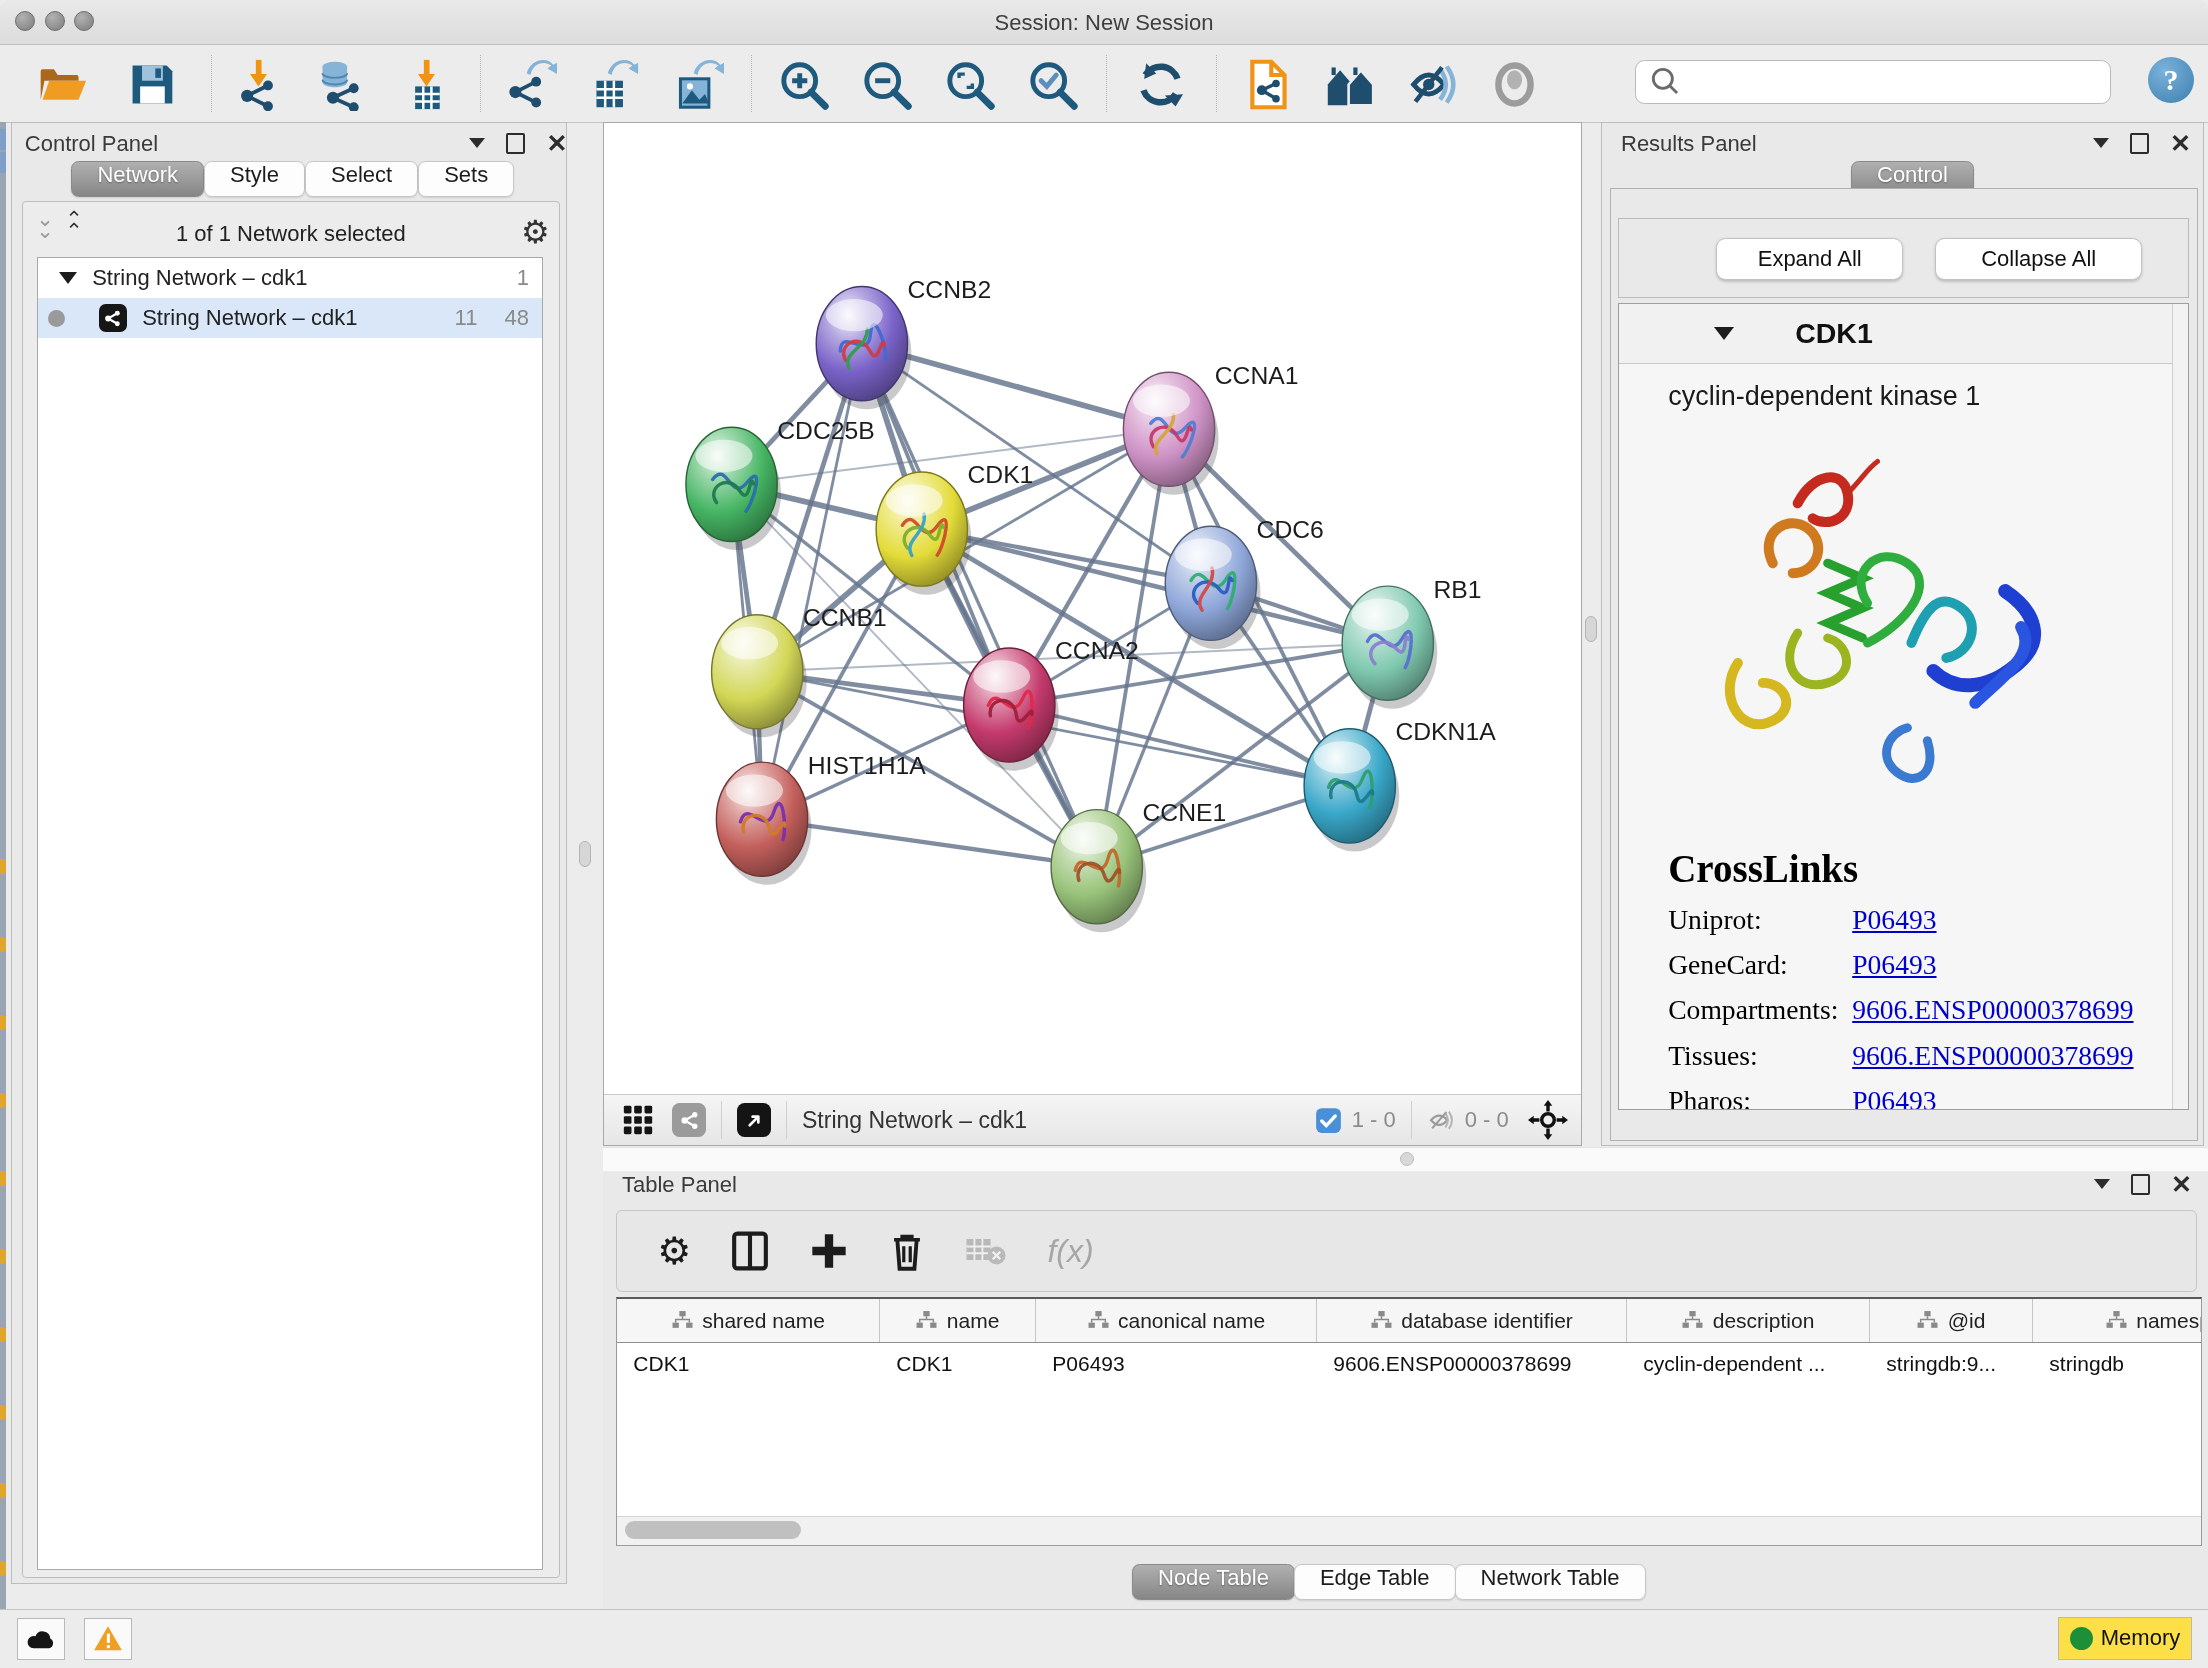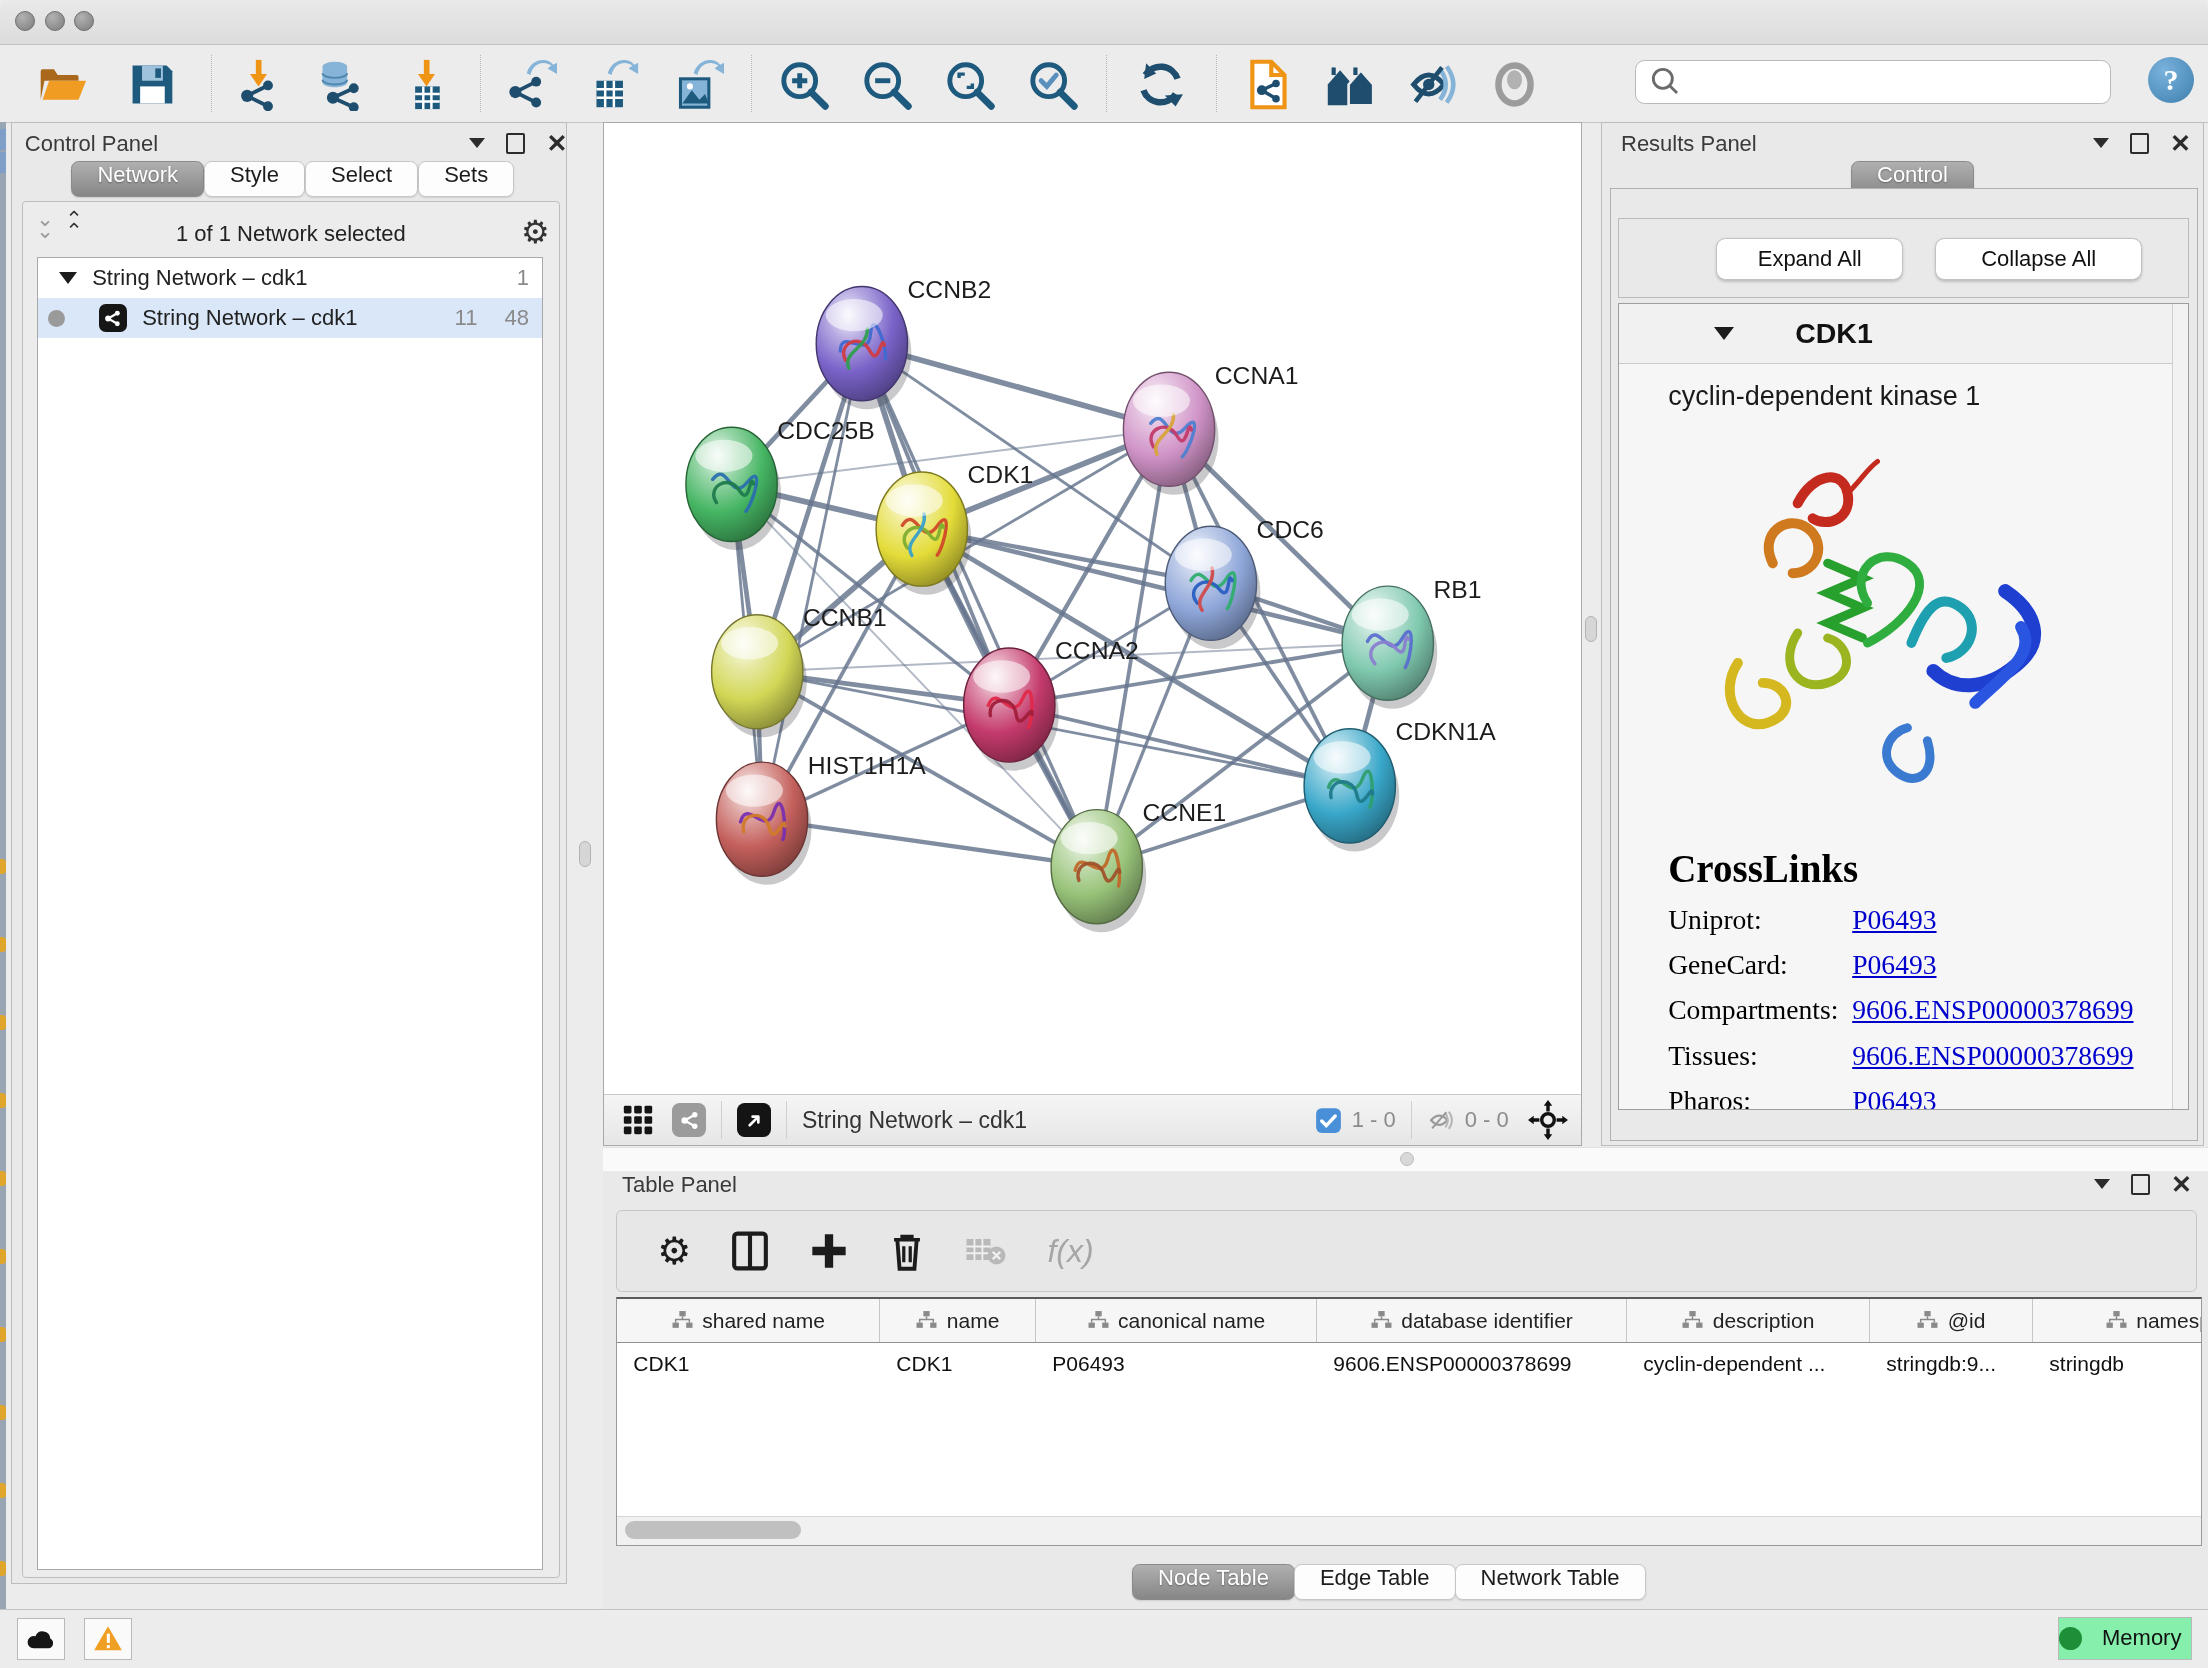--- a/index.html
+++ b/index.html
@@ -89,32 +89,33 @@
   #tp-row{display:flex;height:42px;align-items:center;}
   .td{font-size:21px;color:#111;padding-left:16px;box-sizing:border-box;flex:none;white-space:nowrap;overflow:hidden;}
   #tp-hscroll{position:absolute;left:0;bottom:0;width:100%;height:28.5px;background:#f1f1f1;border-top:1px solid #d5d5d5;}
   #tp-thumb{position:absolute;left:7.6px;top:4.8px;width:176px;height:18px;border-radius:9.5px;background:#c0c0c0;}
   #tp-tabs{left:529px;top:392px;display:flex;}
   #tp-tabs .seg-tab{margin-right:-1px;}
   
   #statusbar{left:0;top:1609px;width:2208px;height:59px;background:#ececec;border-top:1px solid #c3c3c3;}
   .sb-btn{top:7.6px;width:48px;height:42px;background:#fafafa;border:1px solid #b9b9b9;box-sizing:border-box;
     display:flex;align-items:center;justify-content:center;}
-  #memory-btn{left:2058px;top:6.7px;width:134px;height:43px;background:#86efac;border:1px solid #b9b9b9;box-sizing:border-box;
-    display:flex;align-items:center;gap:20px;font-size:22px;color:#111;}
+  #memory-btn{left:2058px;top:6.7px;width:134px;height:43px;background:#fde047;border:1px solid #b9b9b9;box-sizing:border-box;
+    display:flex;align-items:center;justify-content:center;gap:8px;font-size:22px;color:#111;}
   #memory-dot{width:23px;height:23px;border-radius:50%;}
   svg{display:block;}
 </style>
 </head>
 <body>
 
 <div id="titlebar" class="abs">
   <div class="traffic abs" style="left:15px"></div>
   <div class="traffic abs" style="left:45px"></div>
   <div class="traffic abs" style="left:74px"></div>
+  <div id="win-title" class="abs">Session: New Session</div>
 </div>
 
 <div id="toolbar" class="abs">
   <div class="tbtn abs" style="left:30px">
     <svg width="53" height="53" viewBox="0 0 28 28">
       <path d="M3 22 V7 q0-1 1-1 h6 l2 3 h10 q1 0 1 1 v2 H5 Z" fill="#a9681c"></path>
       <path d="M4 22 L7.5 12 H27 L23 22 Z" fill="#f09c22"></path>
     </svg>
   </div>
   <div class="tbtn abs" style="left:120px">

